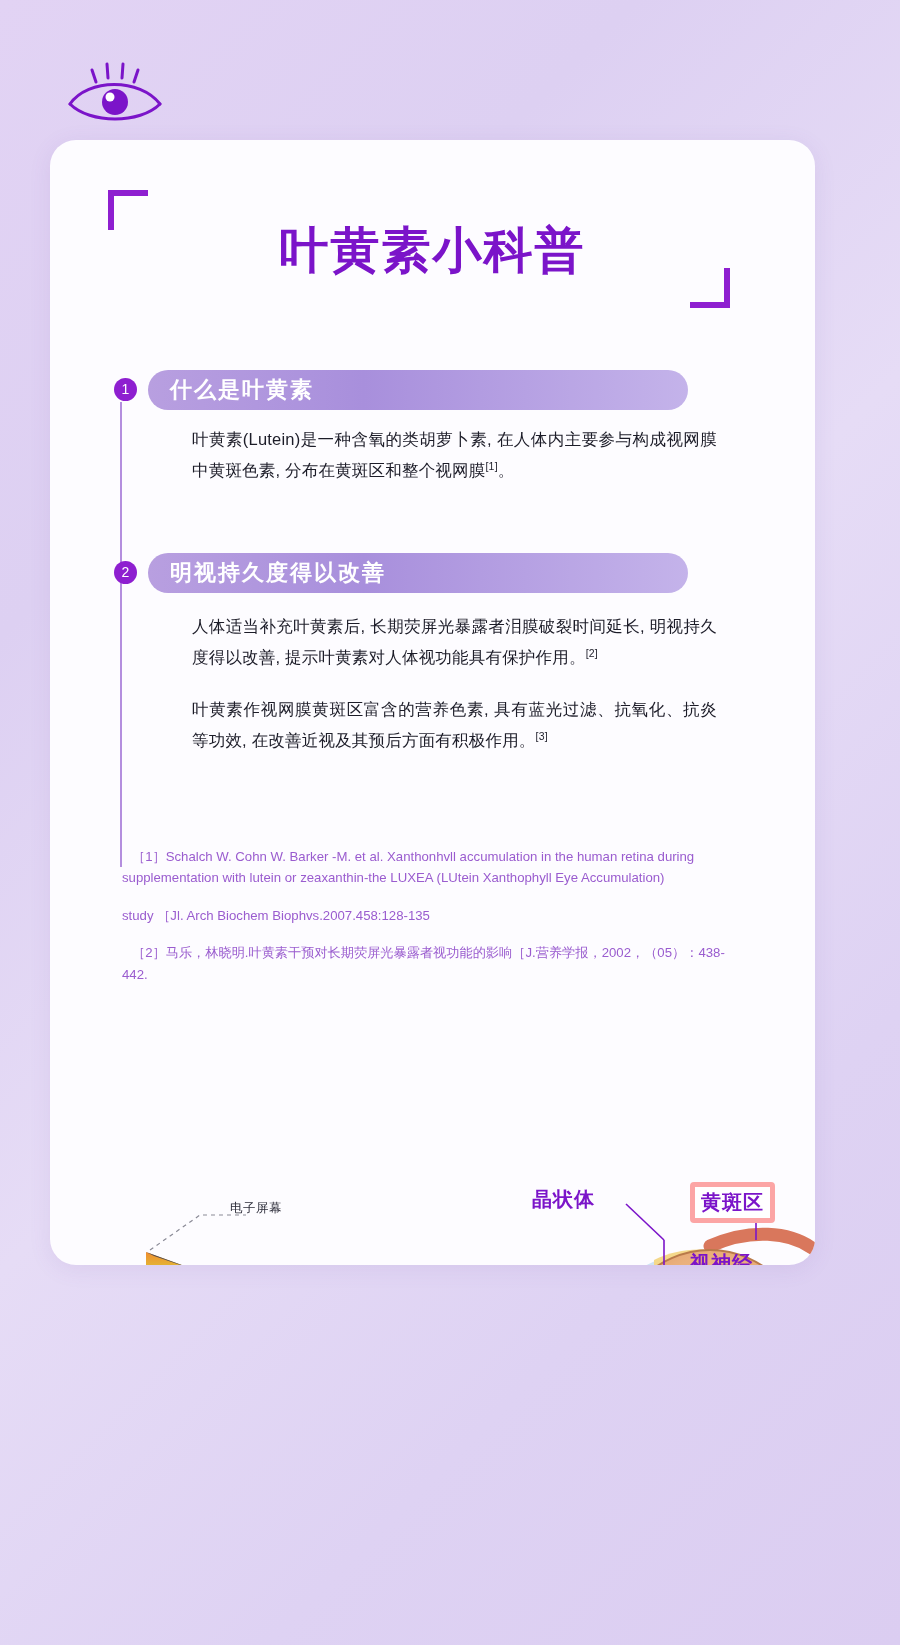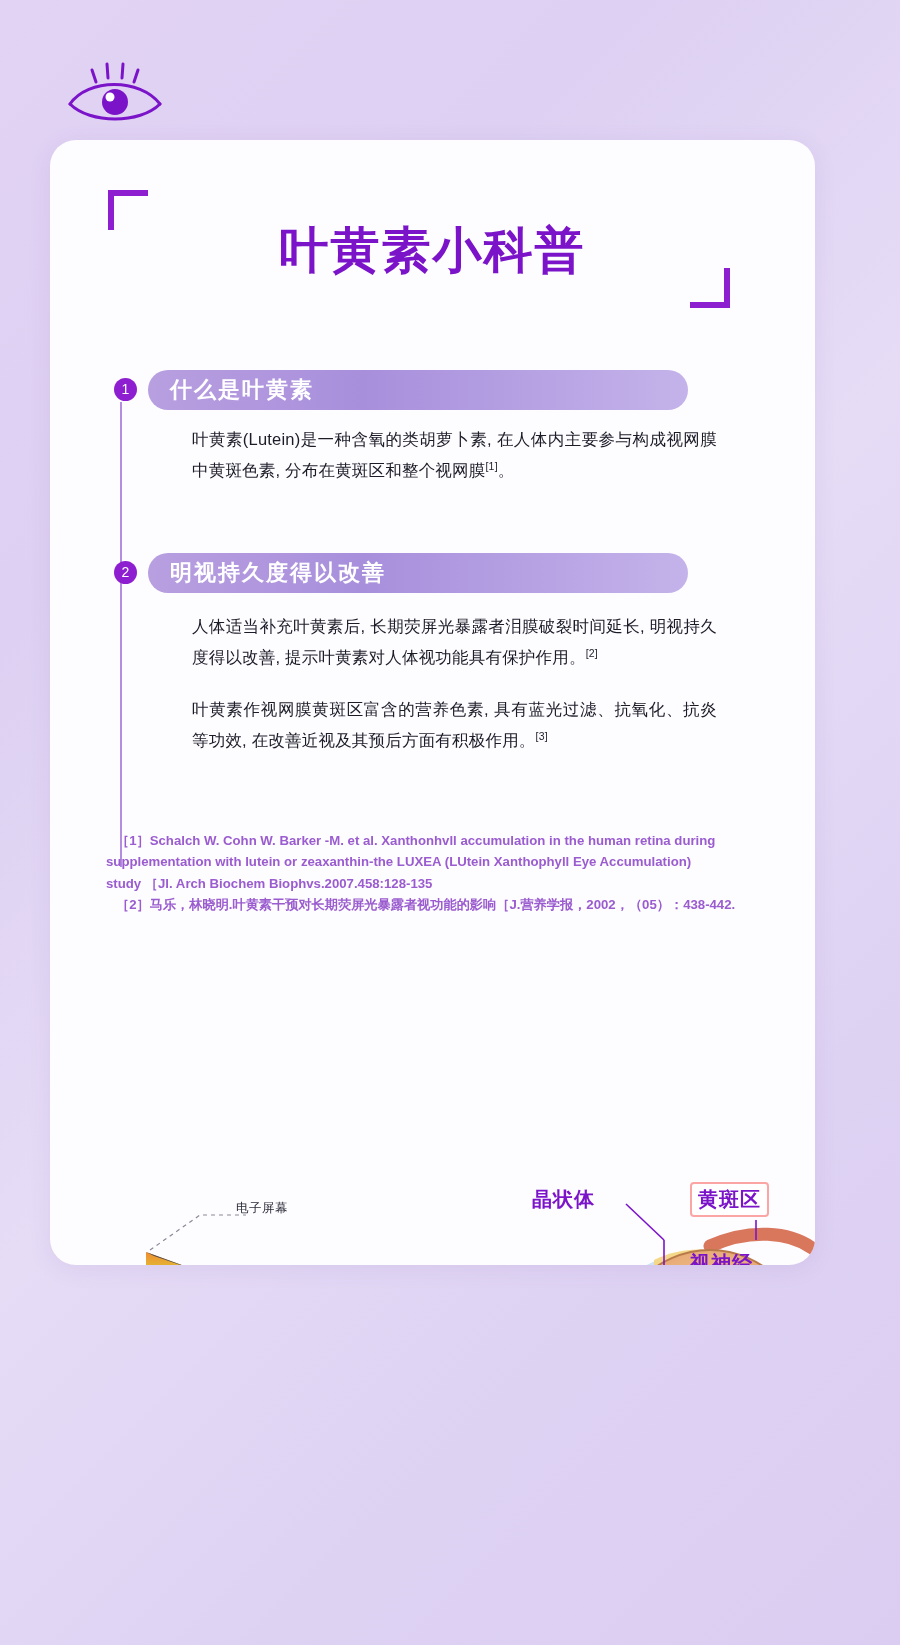--- a/index.html
+++ b/index.html
@@ -144,21 +144,21 @@
   .refs {
     position: absolute;
     left: 56px;
     top: 690px;
     width: 660px;
     color: #9a5ccf;
     font-size: 13.2px;
     line-height: 1.62;
     font-family: "Liberation Sans", "DejaVu Sans", sans-serif;
   }
-  .refs p { margin: 0; font-weight: bold; }
+  .refs p { margin: 16px; }
   .refs .indent { text-indent: 10px; }
 
   
   .diagram {
     position: absolute;
     left: 0;
     top: 940px;
     width: 765px;
     height: 420px;
   }
@@ -176,21 +176,21 @@
     font-size: 12.5px;
     letter-spacing: 0.5px;
     white-space: nowrap;
   }
   .lbl-box {
     position: absolute;
     color: #7b14c9;
     font-size: 20px;
     font-weight: bold;
     letter-spacing: 1px;
-    border: 2px solid #fca5a5;
+    border: 5px solid #fca5a5;
     border-radius: 4px;
     padding: 2px 6px;
     background: #ffffff;
     white-space: nowrap;
   }
 </style>
 </head>
 <body>
 
 <div class="poster">
@@ -340,21 +340,21 @@
         <g stroke="#7b14c9" stroke-width="1.6" fill="none">
           <path d="M576 124 L614 160"></path>
           <path d="M614 160 L614 258"></path>
           <path d="M700 296 L742 332 L790 332"></path>
           <path d="M706 160 L706 140"></path>
           <path d="M586 328 L568 376"></path>
           <path d="M728 356 L742 398"></path>
         </g>
       </svg>
 
-      <div class="lbl-screen" style="left:186px; top:120px;">电子屏幕</div>
+      <div class="lbl-screen" style="left:180px; top:120px;">电子屏幕</div>
       <div class="lbl" style="left:482px; top:106px;">晶状体</div>
       <div class="lbl-box" style="left:640px; top:102px;">黄斑区</div>
       <div class="lbl" style="left:640px; top:170px;">视神经</div>
       <div class="lbl" style="left:492px; top:400px;">角膜</div>
       <div class="lbl" style="left:646px; top:412px;">视网膜</div>
     </div>
 
   </div>
 </div>
 

